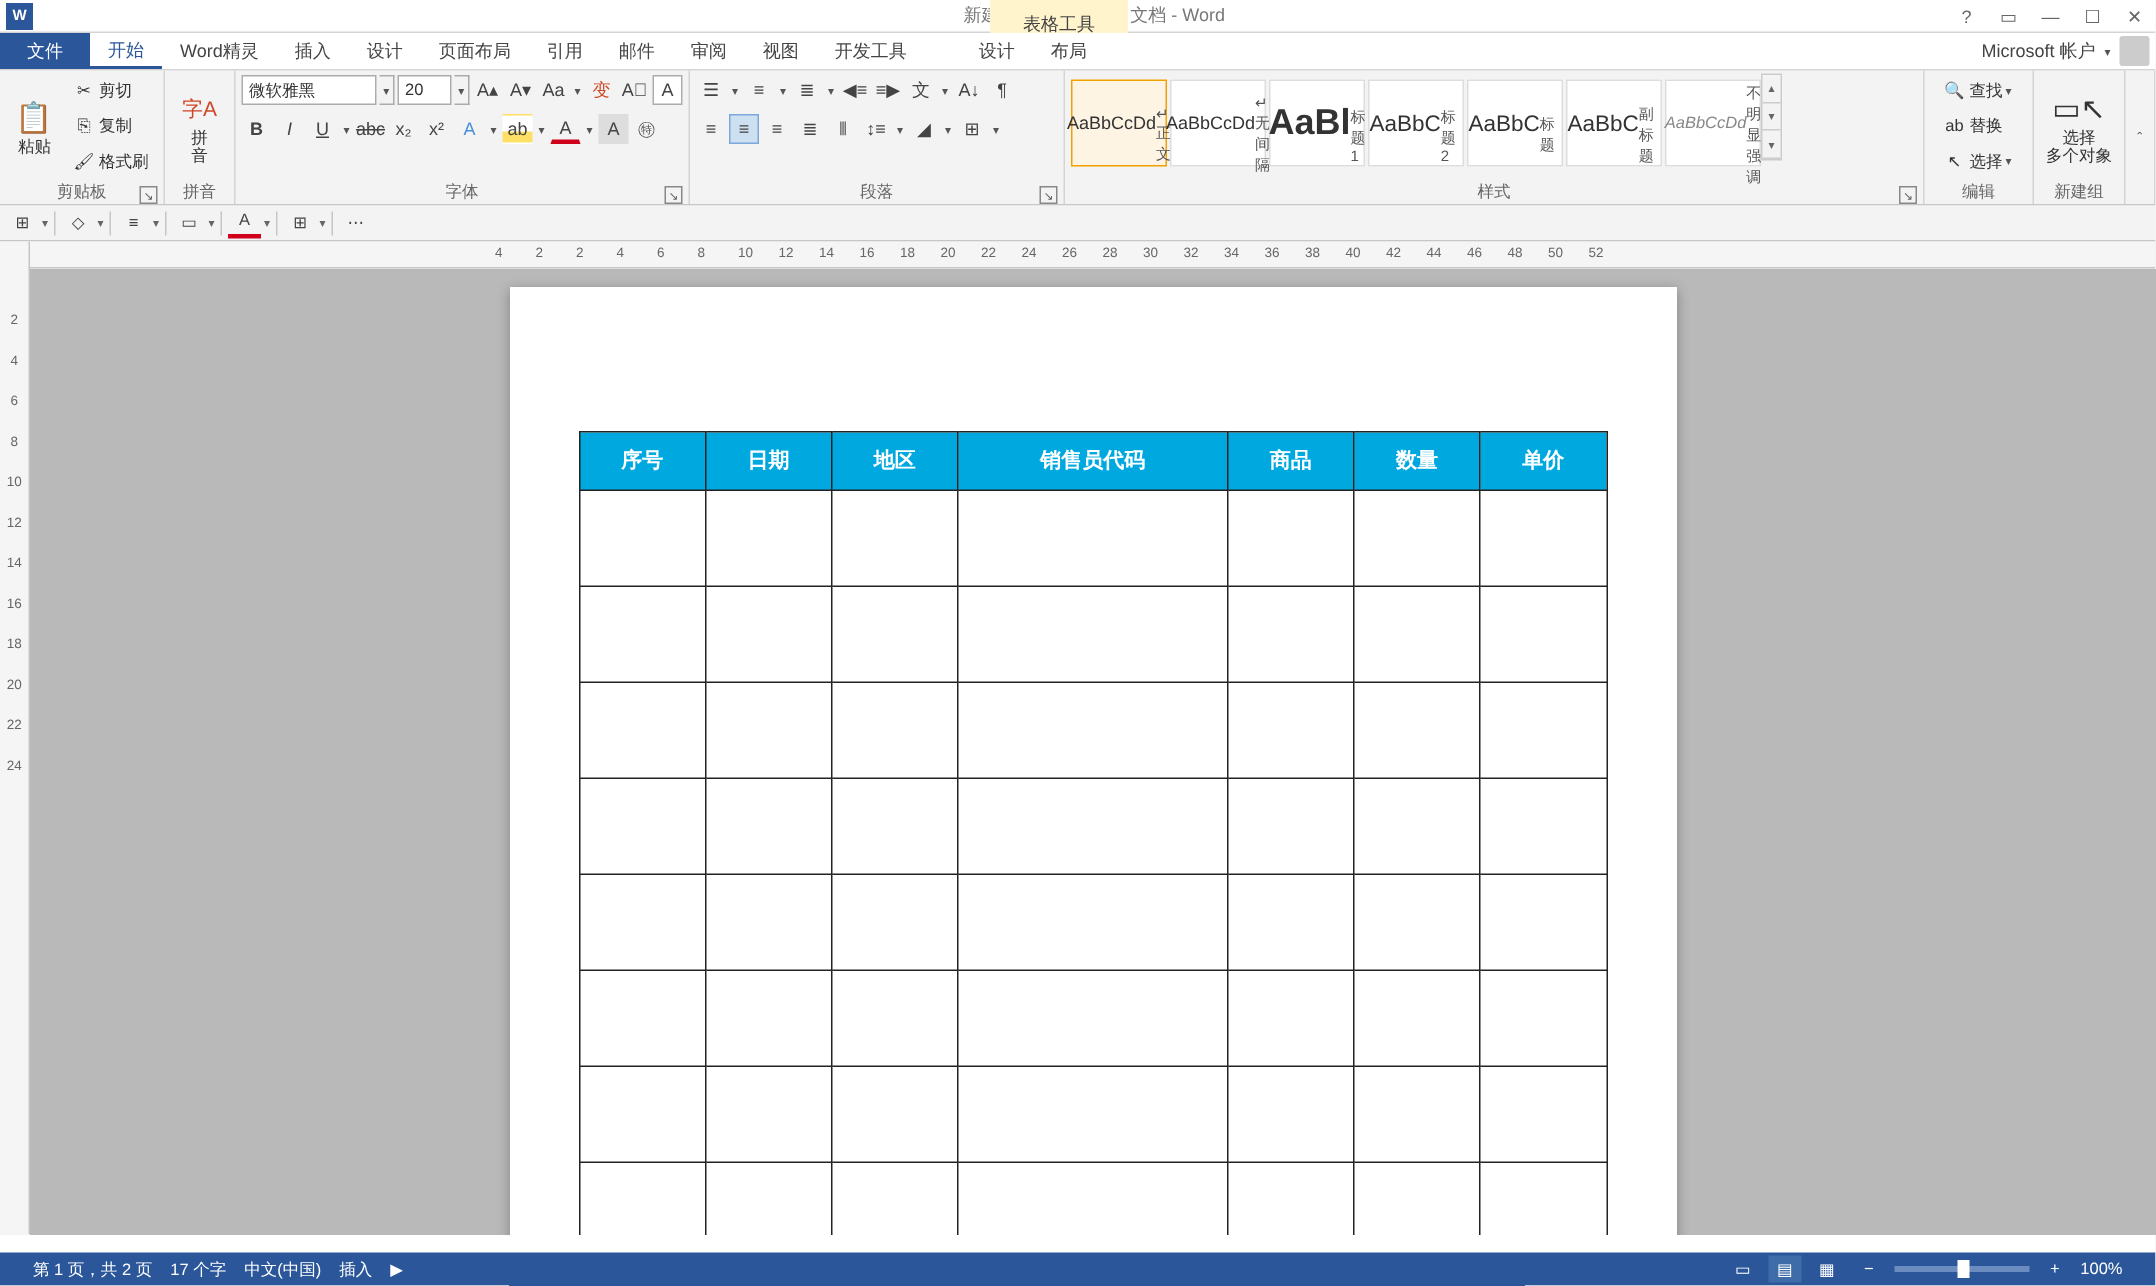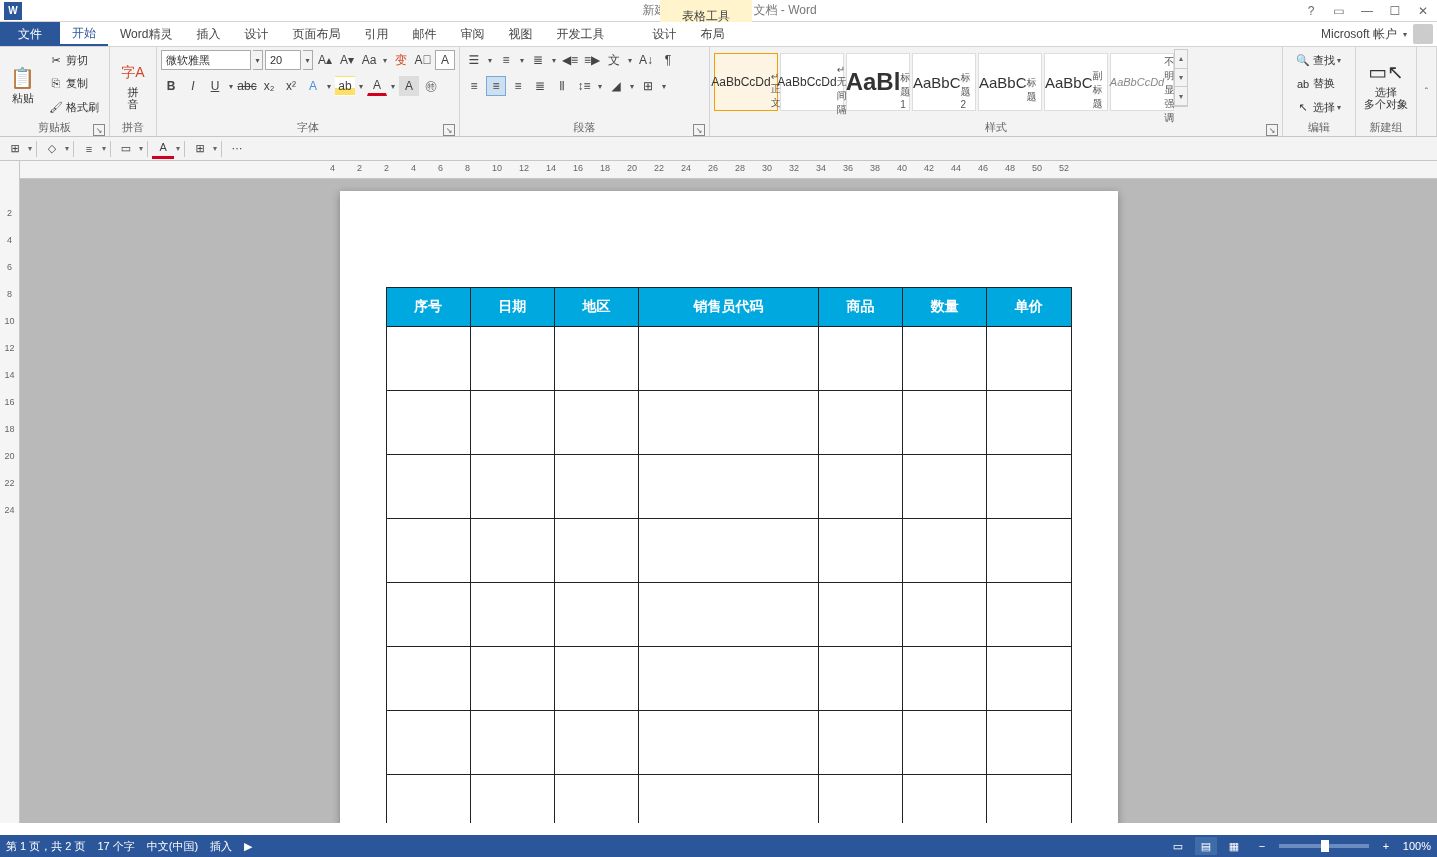--- a/index.html
+++ b/index.html
@@ -58,21 +58,21 @@
 .vruler .tick{position:absolute;left:0;width:100%;font-size:9px;color:#666;text-align:center;}
 .hruler-wrap{flex:1;display:flex;flex-direction:column;}
 .hruler{height:18px;background:#f5f5f5;border-bottom:1px solid #c6c6c6;position:relative;}
 .hruler .tick{position:absolute;top:2px;font-size:9px;color:#666;}
 .docarea{flex:1;background:#b9b9b9;overflow:auto;position:relative;}
 .page{width:778px;min-height:1000px;background:#fff;margin:12px auto;box-shadow:0 2px 8px rgba(0,0,0,0.3);padding:96px 46px;}
 .dtable{border-collapse:collapse;width:100%;}
 .dtable th{background:#00a8e0;color:#fff;font-weight:bold;font-size:14px;padding:10px 4px;border:1px solid #222;text-align:center;}
 .dtable td{border:1px solid #222;height:64px;}
 
-.statusbar{height:22px;background:#2b579a;color:#fff;display:flex;align-items:center;font-size:11px;padding:0 6px;margin-top:12px;}
+.statusbar{height:22px;background:#2b579a;color:#fff;display:flex;align-items:center;font-size:11px;padding:0 22px;margin-top:12px;}
 .statusbar .sseg{margin-right:12px;}
 .statusbar .sright{margin-left:auto;display:flex;align-items:center;gap:6px;}
 .sviewbtn{width:22px;height:18px;display:flex;align-items:center;justify-content:center;color:#fff;}
 .zslider{width:90px;height:4px;background:#6b8cbf;position:relative;}
 .zslider .thumb{width:8px;height:12px;background:#fff;position:absolute;top:-4px;left:42px;}
 .corner{position:absolute;left:0;top:0;width:20px;height:18px;background:#f5f5f5;border-right:1px solid #c6c6c6;border-bottom:1px solid #c6c6c6;display:flex;align-items:center;justify-content:center;font-size:9px;color:#666;}
 </style>
 </head>
 <body>
 

